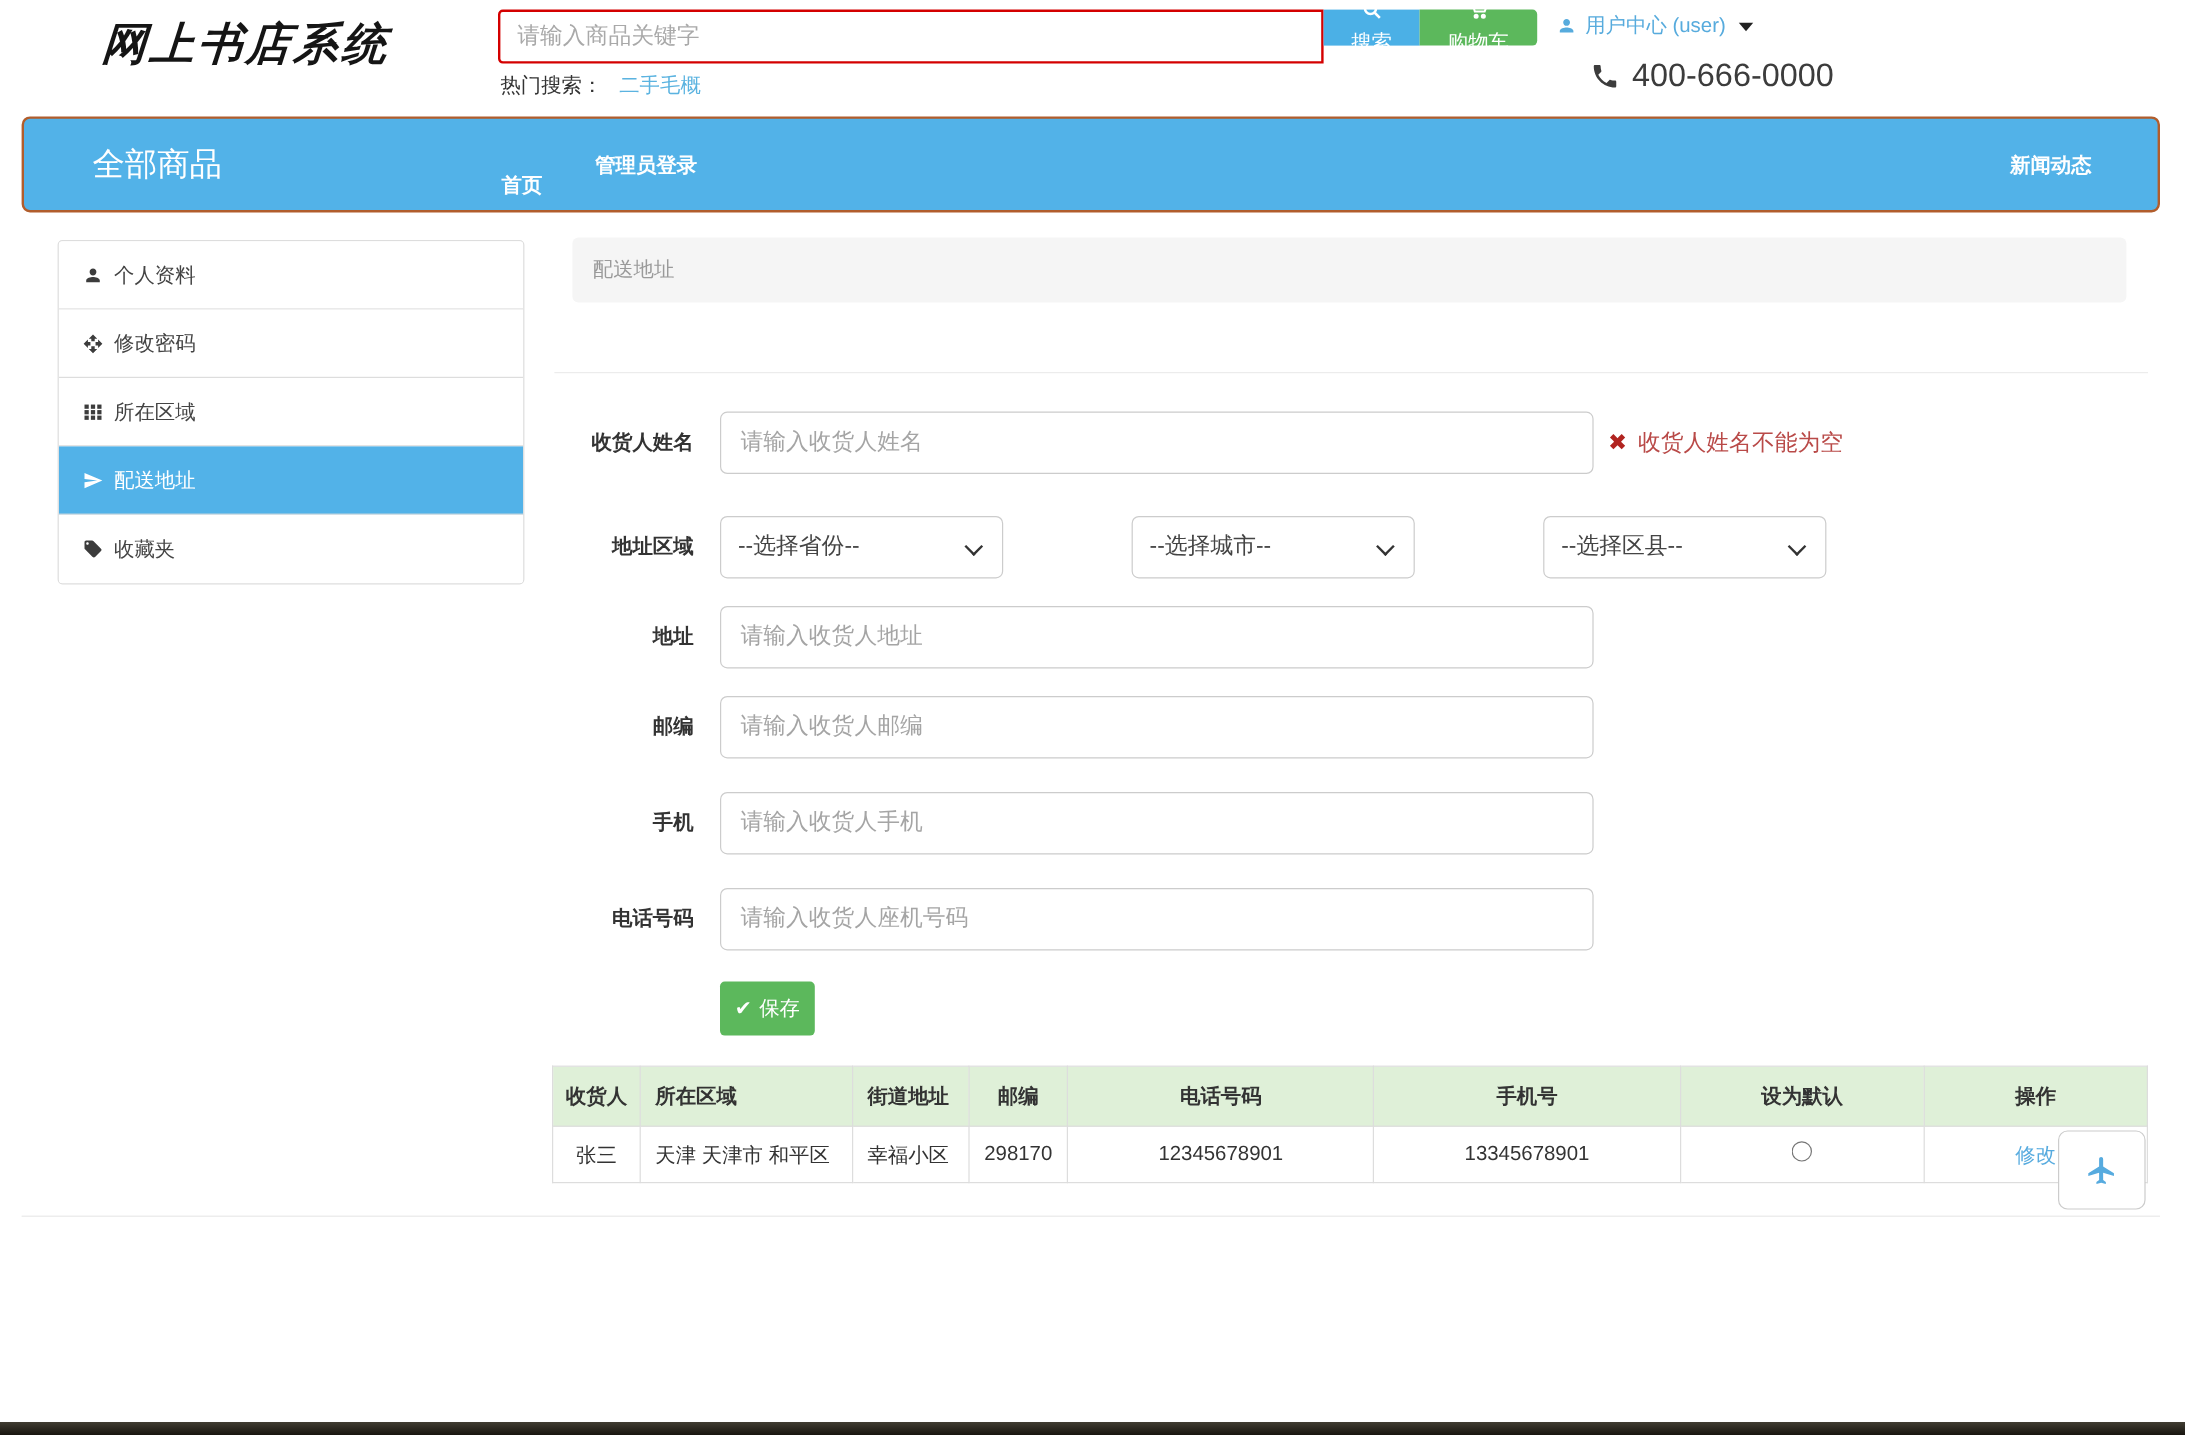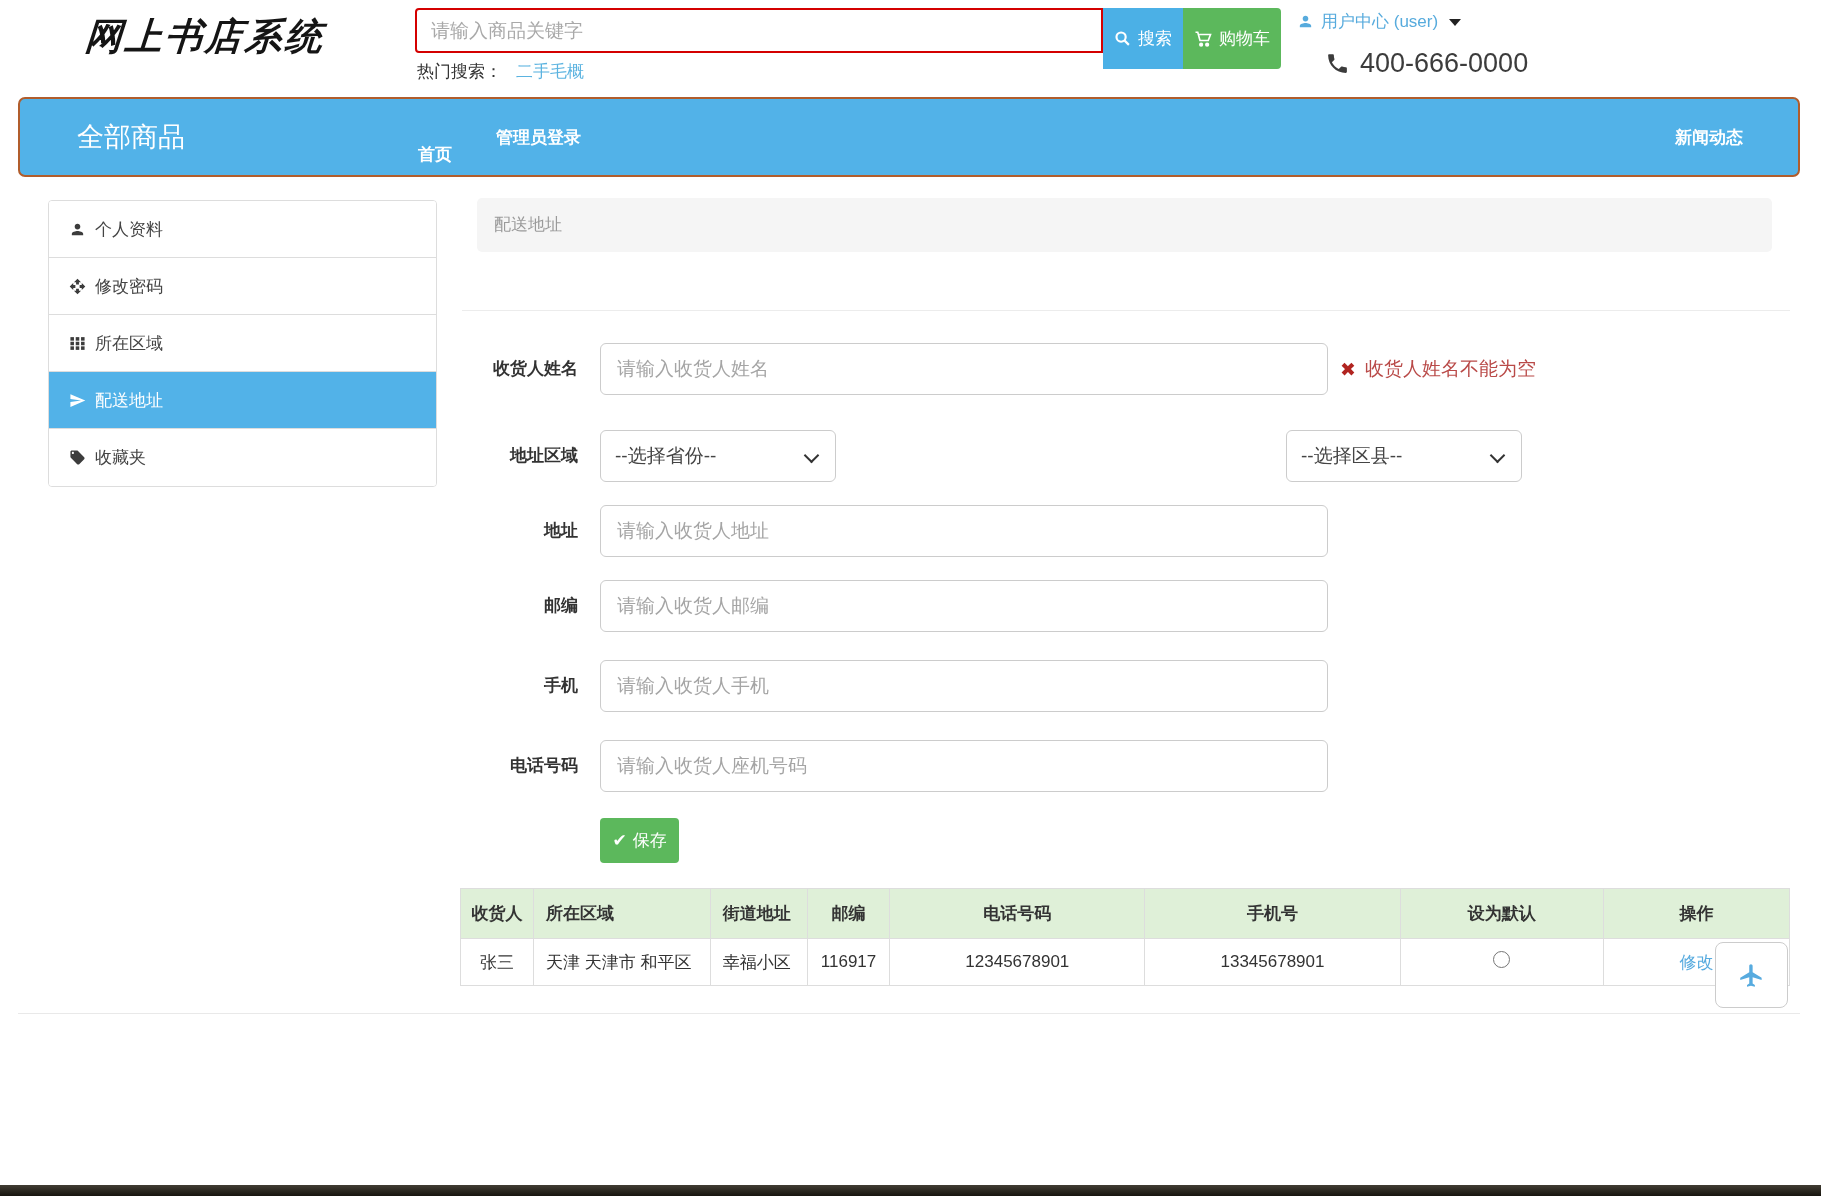--- a/index.html
+++ b/index.html
@@ -29,22 +29,22 @@
     letter-spacing:3px;transform:skewX(-4deg);
   }
   .search-wrap{position:absolute;left:415px;top:8px;height:45px;display:flex;}
   .search-input{
     width:688px;height:45px;border:2px solid var(--red-border);
     border-radius:4px 0 0 4px;padding:0 14px;font-size:19px;color:#555;outline:none;
     font-family:inherit;
   }
   .search-input::placeholder{color:#a9a9a9;}
   .btn{
-    height:61px;border:none;color:#fff;font-size:17px;cursor:pointer;
-    display:flex;align-items:center;gap:7px;justify-content:center;font-family:inherit;
+    height:30px;border:none;color:#fff;font-size:17px;cursor:pointer;
+    display:flex;align-items:center;gap:7px;justify-content:center;font-family:inherit;flex-direction:column;
   }
   .btn-search{width:80px;background:var(--btn-blue);}
   .btn-cart{width:98px;background:var(--green);border-radius:0 4px 4px 0;}
   .hot-row{position:absolute;left:417px;top:60px;font-size:17px;color:#333;}
   .hot-row a{color:var(--link-blue);text-decoration:none;margin-left:14px;}
   .user-menu{
     position:absolute;left:1297px;top:10px;display:flex;align-items:center;gap:7px;
     font-size:17px;color:#57abdd;cursor:pointer;
   }
   .caret{width:0;height:0;border-left:6px solid transparent;border-right:6px solid transparent;
@@ -254,20 +254,24 @@
   <div class="error-msg">
     <span class="x">✖</span>
     <span>收货人姓名不能为空</span>
   </div>
 </div>
 
 <div class="form-row" style="top:430px;">
   <div class="form-label">地址区域</div>
   <div class="sel s1">
     <span>--选择省份--</span>
+    <span class="chev"></span>
+  </div>
+  <div class="sel s2">
+    <span>--选择城市--</span>
     <span class="chev"></span>
   </div>
   <div class="sel s3">
     <span>--选择区县--</span>
     <span class="chev"></span>
   </div>
 </div>
 
 <div class="form-row" style="top:505px;">
   <div class="form-label">地址</div>
@@ -315,21 +319,21 @@
       <th>手机号</th>
       <th>设为默认</th>
       <th>操作</th>
     </tr>
   </thead>
   <tbody>
     <tr>
       <td>张三</td>
       <td class="al">天津 天津市 和平区</td>
       <td class="al">幸福小区</td>
-      <td>116917</td>
+      <td>298170</td>
       <td>12345678901</td>
       <td>13345678901</td>
       <td><input type="radio" class="radio" style=""></td>
       <td><a>修改</a></td>
     </tr>
   </tbody>
 </table>
 
 <div class="top-btn">
   <span style="display:flex;">

